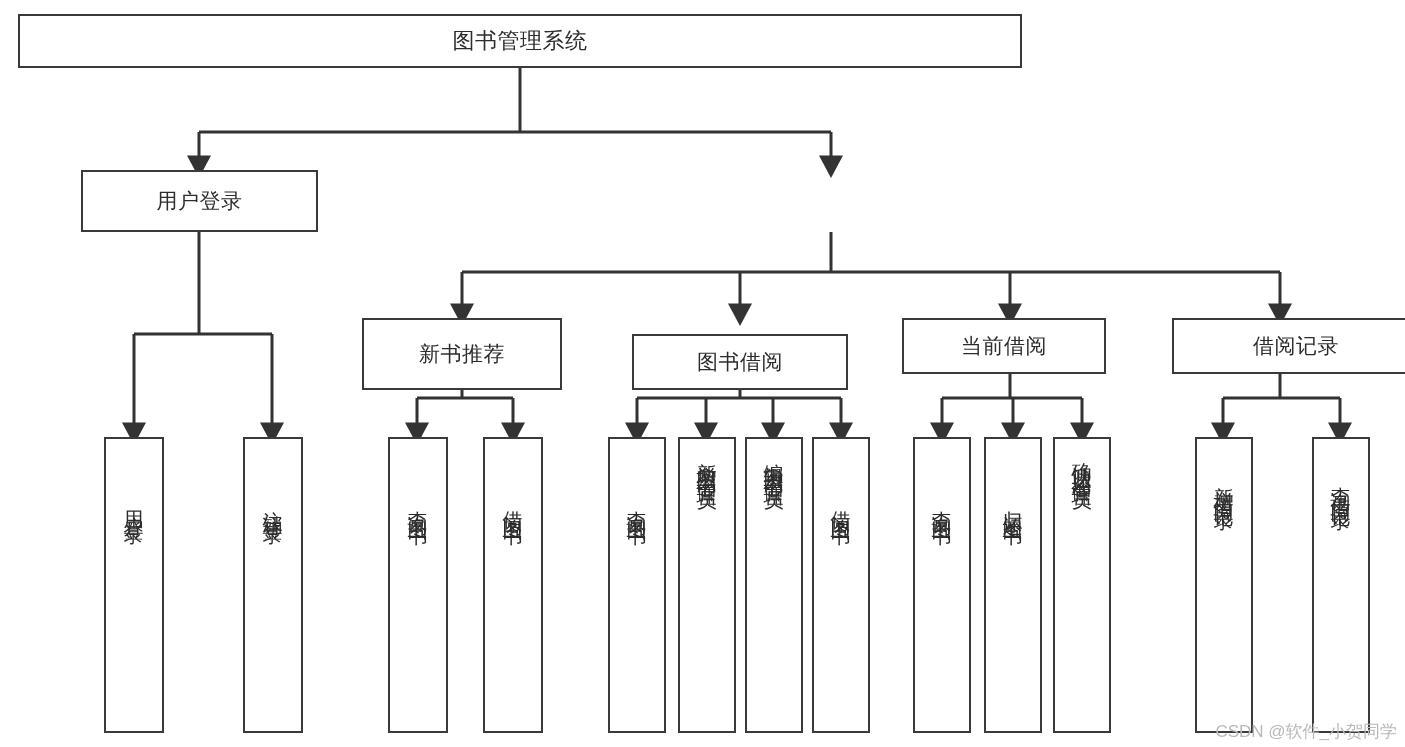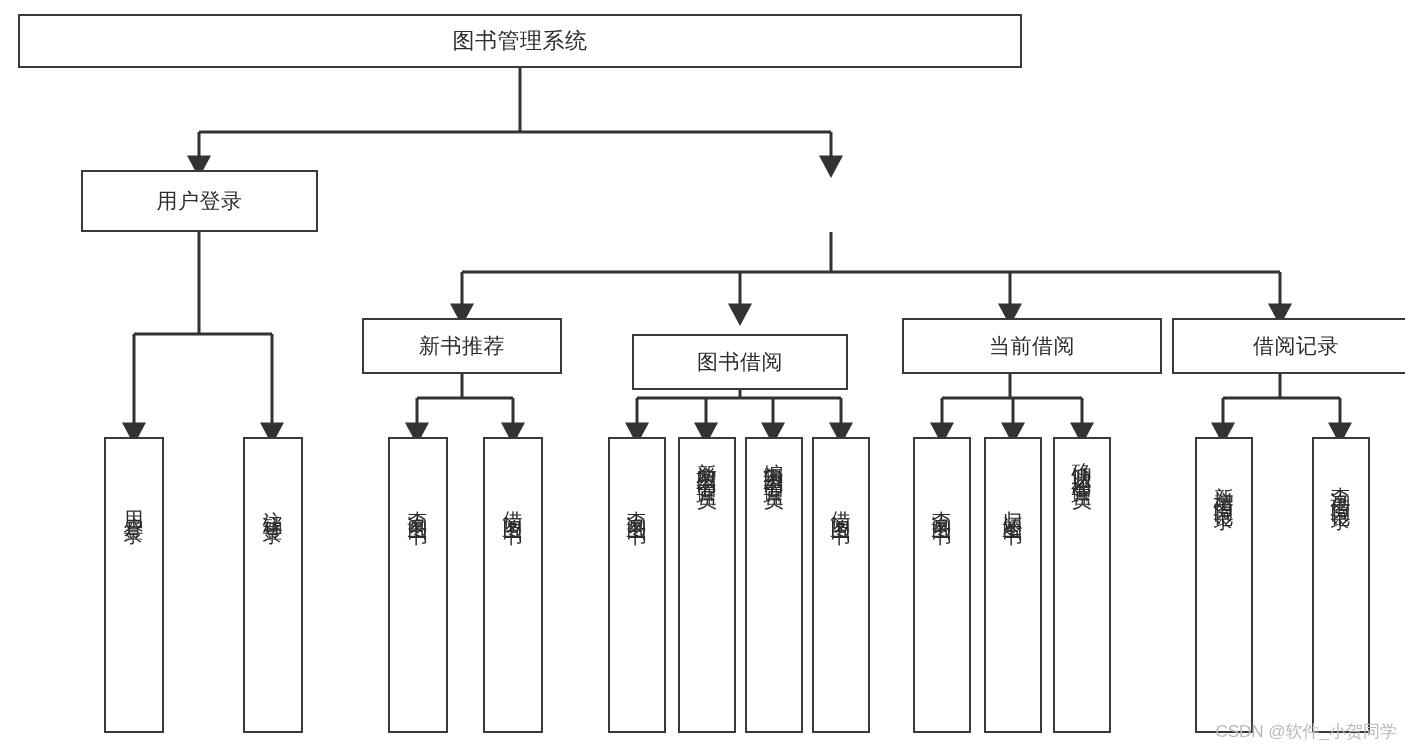--- a/index.html
+++ b/index.html
@@ -134,27 +134,27 @@
   </svg>
 
   <div class="node h root" style="left:18px; top:14px; width:1004px; height:54px;">
     <span class="label">图书管理系统</span>
   </div>
 
   <div class="node h" style="left:81px; top:170px; width:237px; height:62px;">
     <span class="label">用户登录</span>
   </div>
 
-  <div class="node h" style="left:362px; top:318px; width:200px; height:56px;">
+  <div class="node h" style="left:362px; top:318px; width:200px; height:72px;">
     <span class="label">新书推荐</span>
   </div>
   <div class="node h" style="left:632px; top:334px; width:216px; height:56px;">
     <span class="label">图书借阅</span>
   </div>
-  <div class="node h" style="left:902px; top:318px; width:260px; height:56px;">
+  <div class="node h" style="left:902px; top:318px; width:204px; height:56px;">
     <span class="label">当前借阅</span>
   </div>
   <div class="node h" style="left:1172px; top:318px; width:248px; height:56px;">
     <span class="label">借阅记录</span>
   </div>
 
   <div class="node v" style="left:104px; top:437px; width:60px; height:296px; padding-top:56px;">
     <span class="label">用户登录</span>
   </div>
   <div class="node v" style="left:243px; top:437px; width:60px; height:296px; padding-top:56px;">

